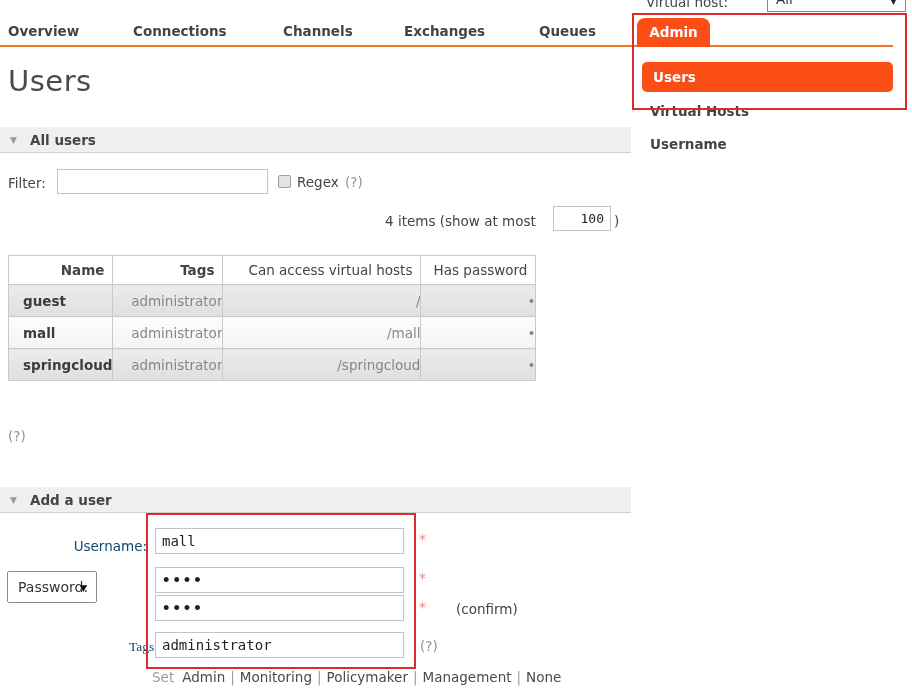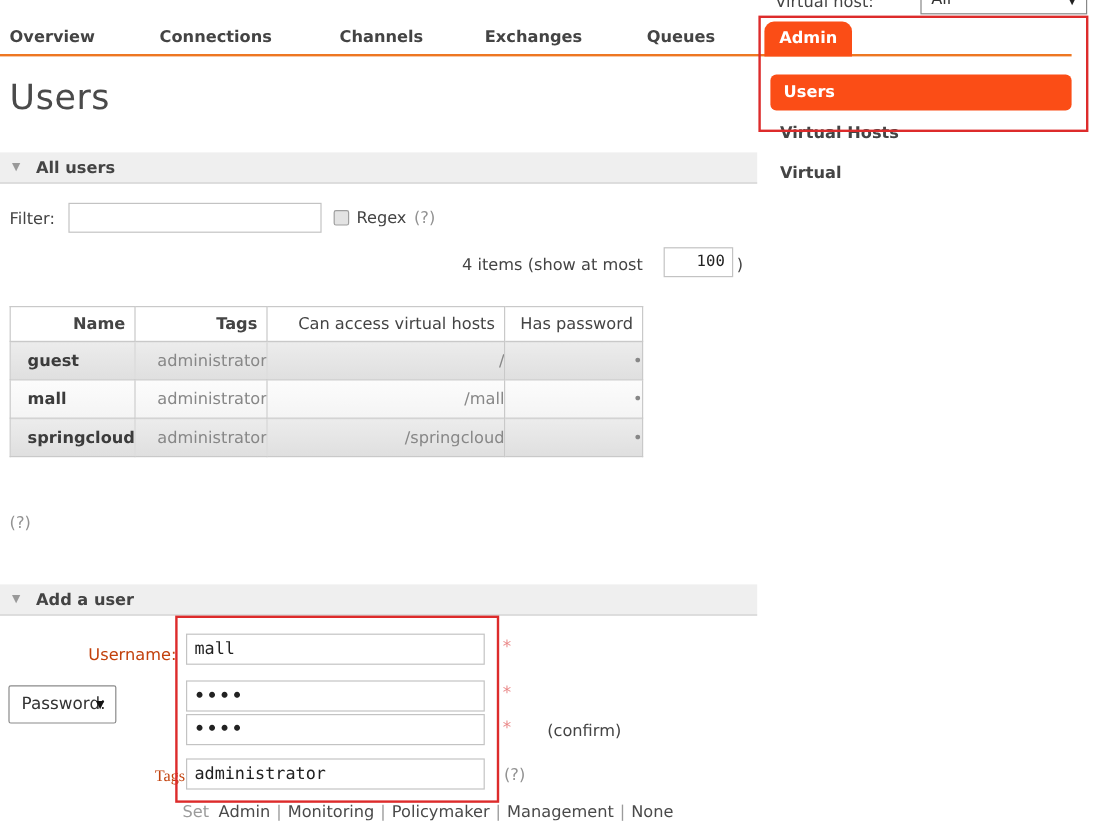--- a/index.html
+++ b/index.html
@@ -47,21 +47,21 @@
   table.users th, table.users td { border:1px solid #c9c9c9; font-size:13.5px; text-align:right; overflow:hidden; white-space:nowrap; }
   table.users th { height:29px; font-weight:normal; color:#444; background:#fff; padding:0 8px; }
   table.users th.bold { font-weight:bold; }
   table.users td { height:32px; color:#878787; }
   table.users td.name { text-align:left; padding-left:14px; font-weight:bold; color:#3c3c3c; }
   tr.odd td { background:linear-gradient(#ececec,#dfdfdf); }
   tr.even td { background:linear-gradient(#fcfcfc,#f4f4f4); }
   td.dot { color:#3a3a3a; font-size:15px; }
 
   
-  .form-label { color:#c2410c; text-align:right; }
+  .form-label { color:#0c4a6e; text-align:right; }
   .star { color:#e98585; font-size:14px; }
   .pw-select { left:7px; top:571px; width:90px; height:32px; border:1px solid #8a8a8a; border-radius:2px; background:#fff; }
   .pw-select .val { position:absolute; left:10px; top:0; line-height:31px; color:#333; font-size:14px; }
   .pw-select .arrow { position:absolute; right:9px; top:11px; font-size:9px; color:#111; }
 
   .tag-actions { left:152px; top:669px; white-space:nowrap; }
   .tag-actions .set { color:#9b9b9b; margin-right:8px; }
   .tag-actions .lnk { color:#4a4a4a; cursor:pointer; }
   .tag-actions .sep { color:#9b9b9b; padding:0 5px; }
 </style>
@@ -77,21 +77,21 @@
 <div class="abs nav-item" style="left:8px;">Overview</div>
 <div class="abs nav-item" style="left:133px;">Connections</div>
 <div class="abs nav-item" style="left:283px;">Channels</div>
 <div class="abs nav-item" style="left:404px;">Exchanges</div>
 <div class="abs nav-item" style="left:539px;">Queues</div>
 <div class="abs nav-underline"></div>
 <div class="abs admin-tab">Admin</div>
 
 <div class="abs sidebar-users">Users</div>
 <div class="abs sidebar-link" style="top:103px;">Virtual Hosts</div>
-<div class="abs sidebar-link" style="top:136px;">Virtual</div>
+<div class="abs sidebar-link" style="top:136px;">Username</div>
 
 <div class="abs annot annot1"></div>
 <div class="abs annot annot2"></div>
 
 <div class="abs page-title">Users</div>
 
 <div class="abs section-bar" style="top:127px;">
   <span class="tri">▼</span>
   <span class="lbl">All users</span>
 </div>

